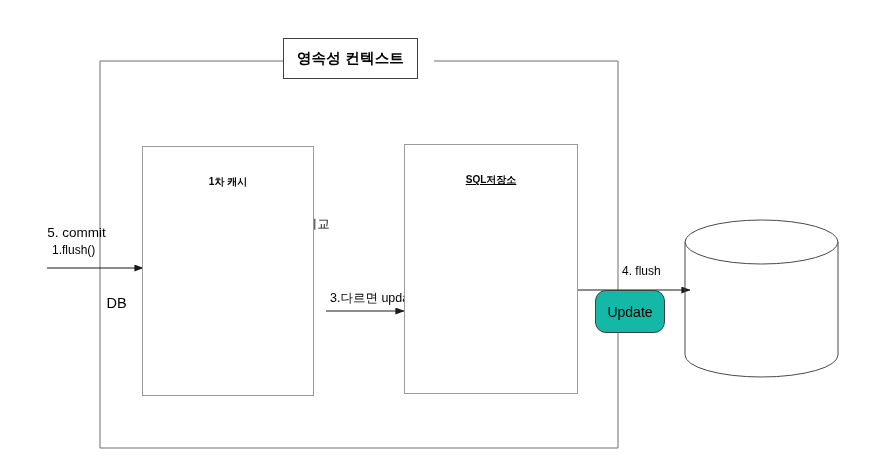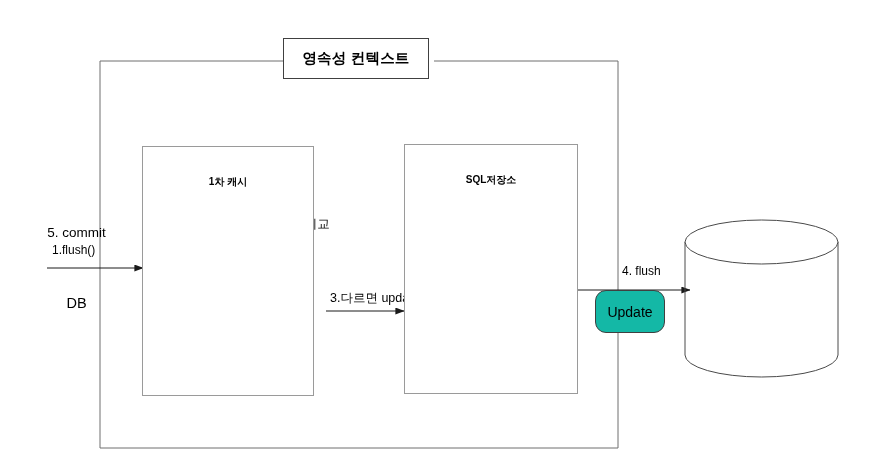--- a/index.html
+++ b/index.html
@@ -34,21 +34,21 @@
     white-space: nowrap;
     line-height: 1.18;
     color: #000;
   }
 
   
   .ctx-title-box {
     position: absolute;
     left: 283px;
     top: 38px;
-    width: 146px;
+    width: 135px;
     height: 41px;
     border: 1px solid #404040;
     background: #ffffff;
     display: flex;
     align-items: center;
     justify-content: center;
     box-sizing: border-box;
     z-index: 5;
   }
   .ctx-title-box span {
@@ -69,21 +69,21 @@
   #sql-box   { left: 404px; top: 144px; width: 174px; height: 250px; }
 
   .box-heading {
     position: absolute;
     width: 100%;
     text-align: center;
     font-size: 10px;
     font-weight: 700;
   }
   #cache-heading { top: 28px; }
-  #sql-heading   { top: 28px; }
+  #sql-heading   { top: 28px; text-decoration: underline; }
 
   
   #cache-table {
     position: absolute;
     left: 145px;
     top: 258px;
     width: 181px;
     border-collapse: collapse;
     table-layout: fixed;
     z-index: 4;
@@ -136,21 +136,21 @@
     z-index: 6;
     font-size: 14px;
   }
 
   
   #lbl-compare  { left: 200px; top: 217px; font-size: 12.5px; }
   #lbl-flush1   { left: 52px;  top: 243px; font-size: 12px; }
   #lbl-diff-sql { left: 330px; top: 291px; font-size: 12.5px; }
   #lbl-flush4   { left: 622px; top: 264px; font-size: 12px; }
   #lbl-commit   { left: 0; top: 0; font-size: 13.5px; }
-  #lbl-db       { left: 0; top: 0; font-size: 14.5px; }
+  #lbl-db       { left: 0; top: 0; font-size: 14.5px; padding-left: 40px; }
 
   .db-text {
     position: absolute;
     width: 153px;
     text-align: center;
     left: 685px;
   }
   #lbl-commit { top: 225px; }
   #lbl-db     { top: 295px; }
 </style>

